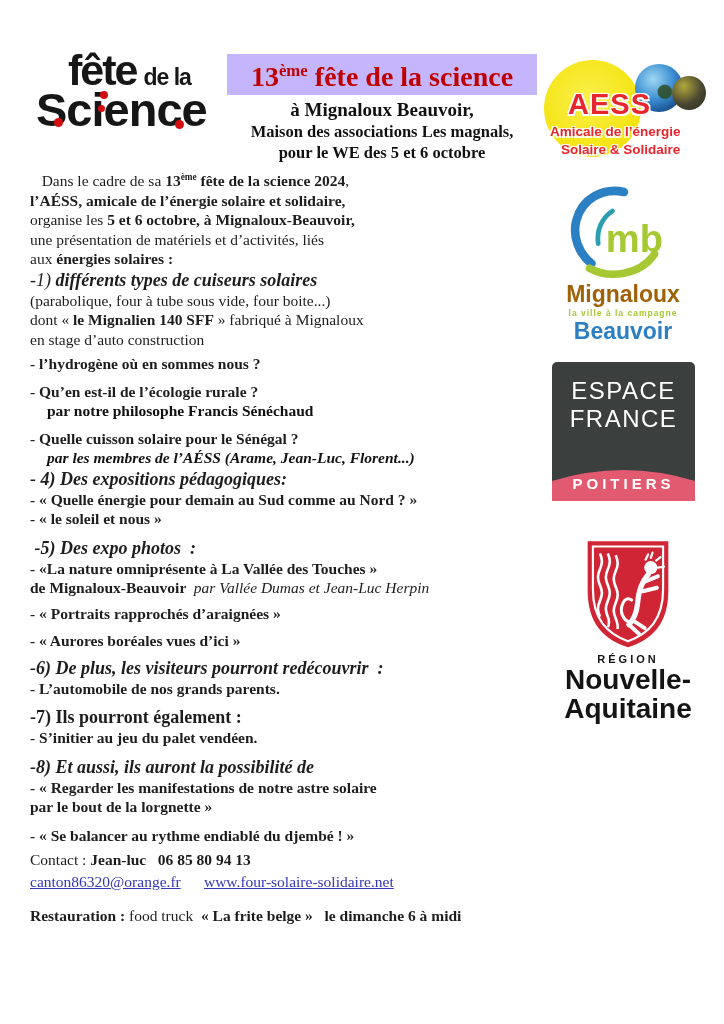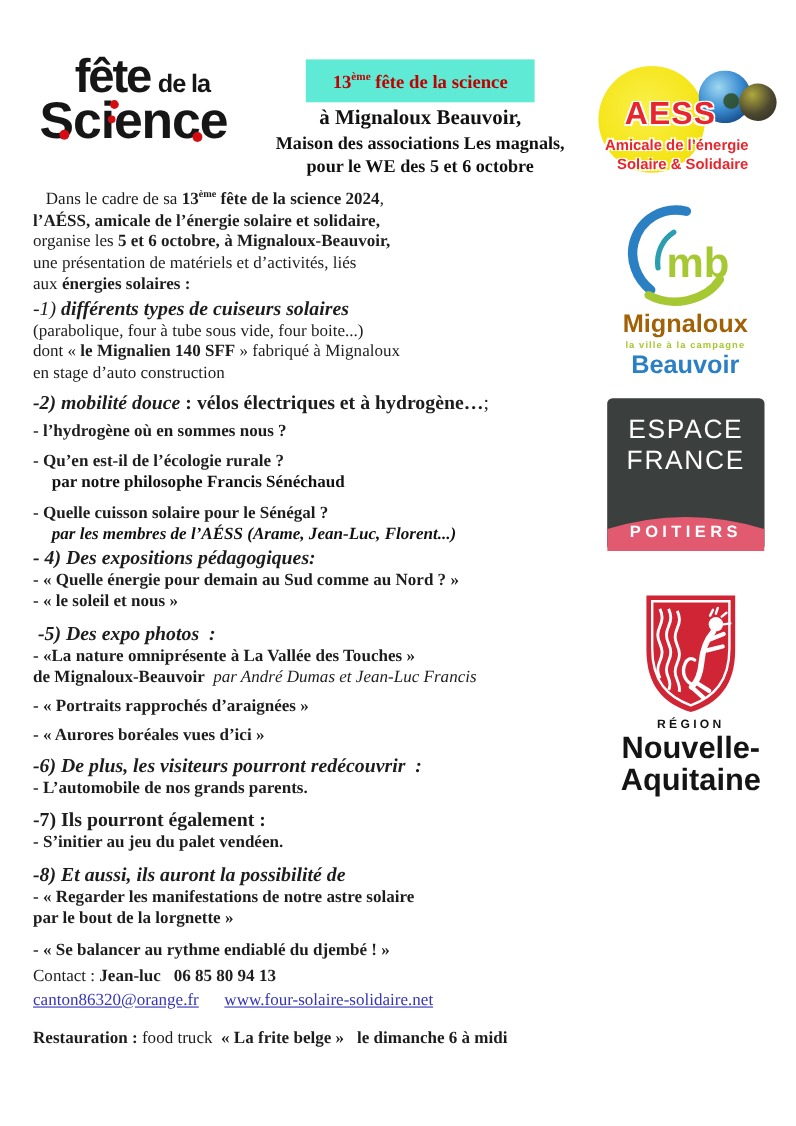--- a/index.html
+++ b/index.html
@@ -13,21 +13,21 @@
   .fds-dela{font-size:23px;font-weight:bold;letter-spacing:-1px;}
   .fds-l2{font-size:47px;font-weight:bold;letter-spacing:-1px;line-height:44px;margin-top:-3px;}
   .fds .dot{position:absolute;background:#d40d12;border-radius:50%;}
   .fds .d1{left:64px;top:41px;width:8px;height:8px;}
   .fds .d2{left:62px;top:55px;width:7px;height:7px;}
   .fds .d3{left:18px;top:68px;width:9px;height:9px;}
   .fds .d4{left:139px;top:70px;width:9px;height:9px;}
 
   
   .title-block{position:absolute;left:226px;top:54px;width:312px;text-align:center;}
-  .title-hl{display:inline-block;background:#5eead4;color:#c00000;font-weight:bold;font-size:17px;line-height:30px;padding:2px 24px 3px;}
+  .title-hl{display:inline-block;background:#c4b5fd;color:#c00000;font-weight:bold;font-size:28px;line-height:30px;padding:2px 24px 3px;}
   .title-hl sup{font-size:0.6em;}
   .sub{font-weight:bold;color:#111;}
   .s1{font-size:19px;margin-top:4px;line-height:22px;}
   .s2{font-size:16.5px;line-height:20px;margin-top:1px;}
   .s3{font-size:16.5px;line-height:20px;margin-top:1px;}
 
   
   .content{position:absolute;left:30px;top:168px;width:512px;}
   .blk{white-space:pre-wrap;font-size:15.5px;line-height:19.5px;}
   .blk .b{font-weight:bold;}
@@ -99,32 +99,31 @@
   <div class="content">
       <div class="blk ind"><span>   Dans le cadre de sa </span><span class="b">13</span><span class="b sup">ème</span><span class="b"> fête de la science 2024</span><span>,</span></div>
       <div class="blk "><span class="b">l’AÉSS, amicale de l’énergie solaire et solidaire,</span></div>
       <div class="blk "><span>organise les </span><span class="b">5 et 6 octobre, à Mignaloux-Beauvoir,</span></div>
       <div class="blk "><span>une présentation de matériels et d’activités, liés</span></div>
       <div class="blk "><span>aux </span><span class="b">énergies solaires :</span></div>
       <div class="blk h"><span class="i">-1) </span><span class="b i">différents types de cuiseurs solaires</span></div>
       <div class="blk "><span>(parabolique, four à tube sous vide, four boite...)</span></div>
       <div class="blk "><span>dont « </span><span class="b">le Mignalien 140 SFF</span><span> » fabriqué à Mignaloux</span></div>
       <div class="blk "><span>en stage d’auto construction</span></div>
-      <div class="blk h g6"><span class="b i">-2) mobilité douce </span><span class="b">: vélos électriques et à hydrogène…</span><span>;</span></div>
       <div class="blk g5"><span class="b">- l’hydrogène où en sommes nous ?</span></div>
       <div class="blk g8"><span class="b">- Qu’en est-il de l’écologie rurale ?</span></div>
       <div class="blk sub"><span>par notre philosophe Francis Sénéchaud</span></div>
       <div class="blk g8"><span class="b">- Quelle cuisson solaire pour le Sénégal ?</span></div>
       <div class="blk sub"><span class="i">par les membres de l’AÉSS (Arame, Jean-Luc, Florent...)</span></div>
       <div class="blk h"><span class="b i">- 4) Des expositions pédagogiques:</span></div>
       <div class="blk "><span class="b">- « Quelle énergie pour demain au Sud comme au Nord ? »</span></div>
       <div class="blk "><span class="b">- « le soleil et nous »</span></div>
       <div class="blk h g8"><span class="b i"> -5) Des expo photos  :</span></div>
       <div class="blk "><span class="b">- «La nature omniprésente à La Vallée des Touches »</span></div>
-      <div class="blk "><span class="b">de Mignaloux-Beauvoir </span><span class="i"> par André Dumas et Jean-Luc Francis</span></div>
+      <div class="blk "><span class="b">de Mignaloux-Beauvoir </span><span class="i"> par Vallée Dumas et Jean-Luc Herpin</span></div>
       <div class="blk g6"><span class="b">- « Portraits rapprochés d’araignées »</span></div>
       <div class="blk g8"><span class="b">- « Aurores boréales vues d’ici »</span></div>
       <div class="blk h g6"><span class="b i">-6) De plus, les visiteurs pourront redécouvrir  :</span></div>
       <div class="blk "><span class="b">- L’automobile de nos grands parents.</span></div>
       <div class="blk h g8"><span class="b">-7) Ils pourront également :</span></div>
       <div class="blk "><span class="b">- S’initier au jeu du palet vendéen.</span></div>
       <div class="blk h g8"><span class="b i">-8) Et aussi, ils auront la possibilité de</span></div>
       <div class="blk "><span class="b">- « Regarder les manifestations de notre astre solaire</span></div>
       <div class="blk "><span class="b">par le bout de la lorgnette »</span></div>
       <div class="blk g9"><span class="b">- « Se balancer au rythme endiablé du djembé ! »</span></div>

